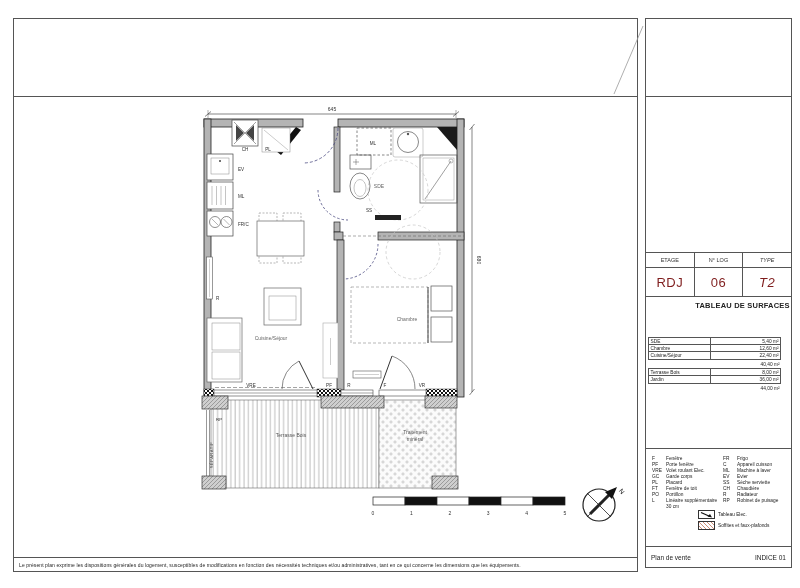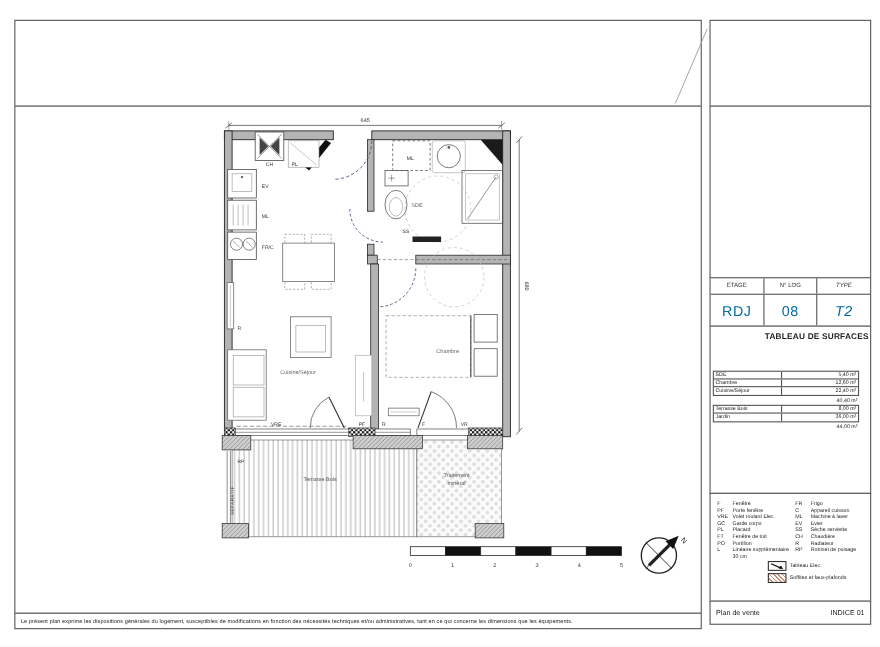--- a/index.html
+++ b/index.html
@@ -24,21 +24,21 @@
   #box-legend   { top: 448px; height: 99px; }
   #box-footer   { top: 546px; height: 22px; display:flex; justify-content:space-between; align-items:center; padding:0 5px; }
   #box-footer span { font-size: 6.5px; }
 
   
   .info-row1 { display: flex; height: 15px; border-bottom: 1px solid #555; }
   .info-row2 { display: flex; height: 28px; }
   .info-cell { flex: 1; display:flex; align-items:center; justify-content:center; border-right:1px solid #555; }
   .info-cell:last-child { border-right: none; font-style: italic; }
   .info-row1 .info-cell { font-size: 5.5px; color:#333; }
-  .info-row2 .info-cell { font-size: 13px; color:#0369a1; letter-spacing: .5px; }
+  .info-row2 .info-cell { font-size: 13px; color:#7f1d1d; letter-spacing: .5px; }
 
   
   .sf-title { text-align:center; font-size:7.5px; font-weight:bold; margin-top:4px; letter-spacing:.2px; }
   .sf-table { position:absolute; left:2px; top:40px; width:133px; font-size:4.8px; }
   .sf-grid  { border:1px solid #555; }
   .sf-row   { display:flex; height:7px; align-items:center; border-bottom:1px solid #555; }
   .sf-grid .sf-row:last-child { border-bottom:none; }
   .sf-name  { flex:1; padding-left:1.5px; }
   .sf-val   { width:70px; text-align:right; padding-right:1.5px; border-left:1px solid #555; height:100%; display:flex; align-items:center; justify-content:flex-end; }
   .sf-sum   { display:flex; justify-content:flex-end; height:8px; align-items:center; padding-right:1.5px; }
@@ -285,21 +285,21 @@
   <div class="box tb" id="box-logo"></div>
 
   <div class="box tb" id="box-info">
     <div class="info-row1">
       <div class="info-cell">ETAGE</div>
       <div class="info-cell">N° LOG</div>
       <div class="info-cell">TYPE</div>
     </div>
     <div class="info-row2">
       <div class="info-cell">RDJ</div>
-      <div class="info-cell">08</div>
+      <div class="info-cell">06</div>
       <div class="info-cell">T2</div>
     </div>
   </div>
 
   <div class="box tb" id="box-surfaces">
     <div class="sf-title">TABLEAU DE SURFACES</div>
     <div class="sf-table">
       <div class="sf-grid">
         <div class="sf-row">
           <span class="sf-name">SDE</span>

